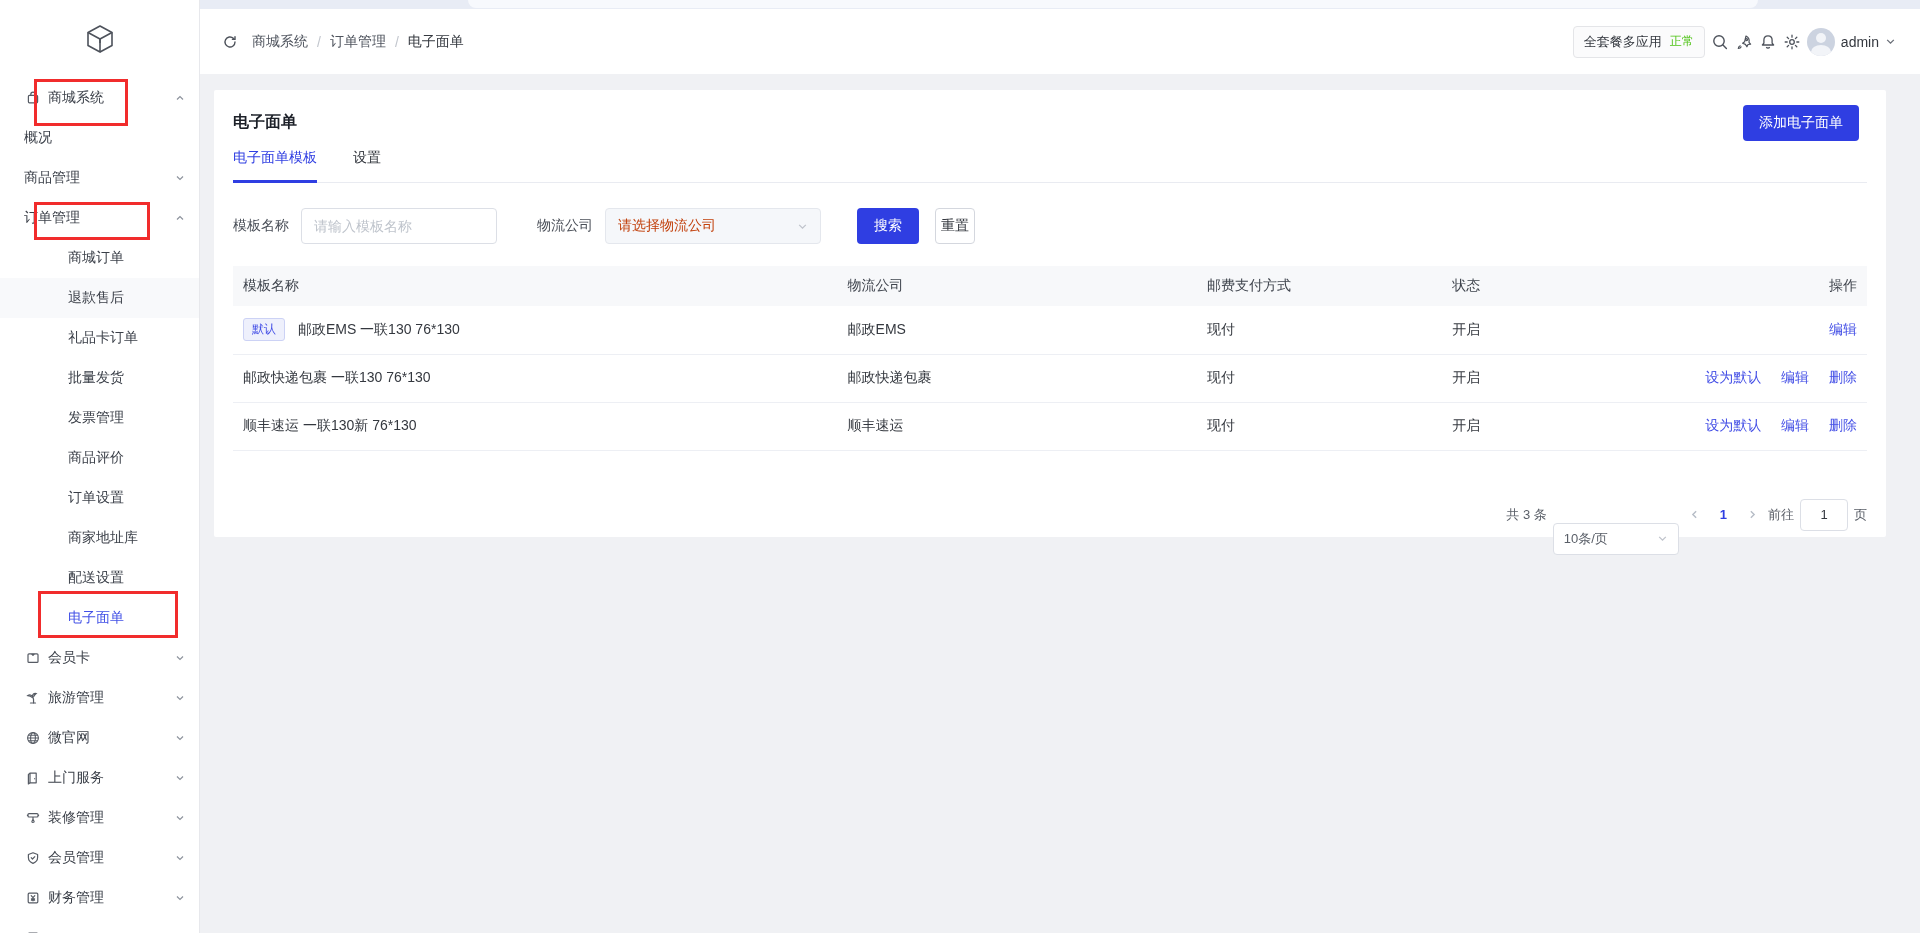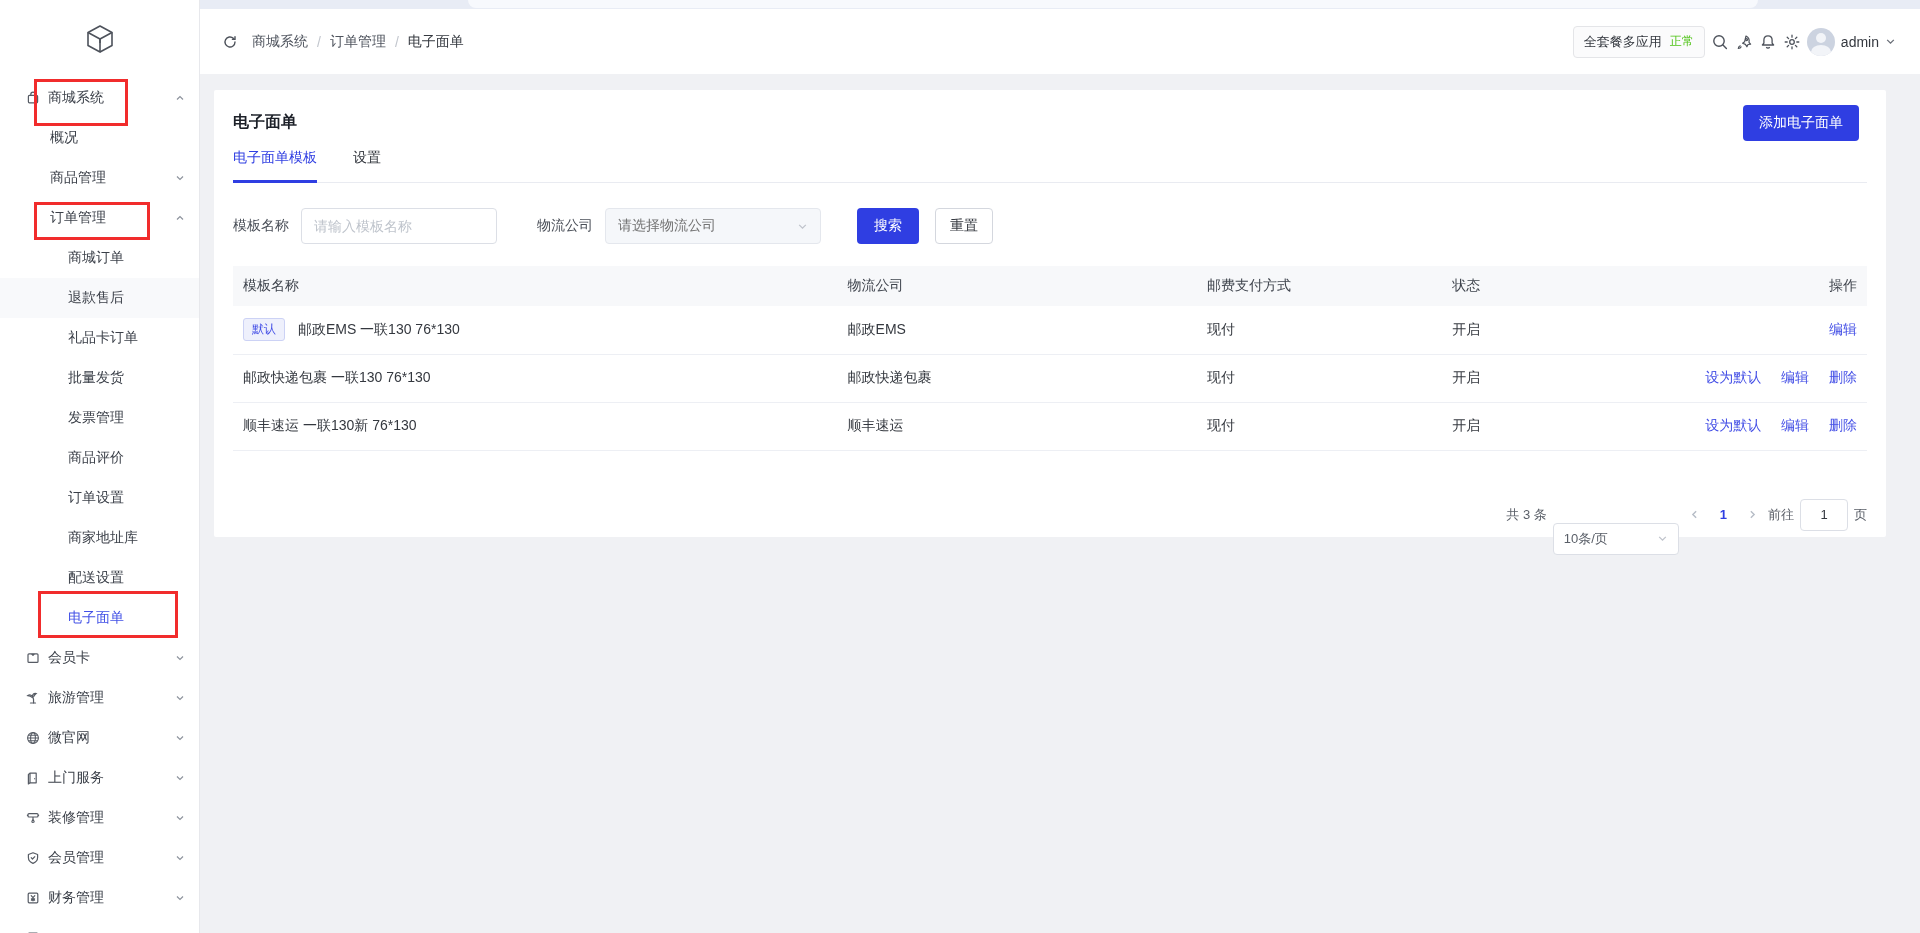--- a/index.html
+++ b/index.html
@@ -12,21 +12,21 @@
   .top-strip { position:absolute; left:0; top:0; width:1920px; height:9px; background:#e8ecf5; }
   .top-strip .pill { position:absolute; left:468px; top:-8px; width:1290px; height:16px; background:#f7f9fd; border-radius:9px; }
   
   .sidebar {
     position:absolute; left:0; top:0; width:200px; height:933px; background:#fff;
     border-right:1px solid #e7e8ec; z-index:5; overflow:hidden;
   }
   .logo-wrap { height:78px; display:flex; align-items:center; justify-content:center; }
   .menu-item { height:40px; display:flex; align-items:center; padding:0 14px 0 24px; cursor:pointer; color:#3a3f48; }
   .menu-item .mi-icon { width:17px; height:17px; margin-right:7px; display:flex; align-items:center; justify-content:center; flex:none; }
-  .menu-item.l2 { padding-left:50px; }
+  .menu-item.l2 { padding-left:24px; }
   .menu-item.l3 { padding-left:68px; }
   .menu-item.hl { background:#f8f9fb; }
   .menu-item.active { color:#4150e6; }
   .chev { margin-left:auto; display:flex; color:#8d939d; }
   .anno { position:absolute; border:3px solid #f12c2c; z-index:9; pointer-events:none; }
   .anno.a1 { left:34px; top:79px;  width:94px;  height:47px; }
   .anno.a2 { left:34px; top:202px; width:116px; height:38px; }
   .anno.a3 { left:38px; top:591px; width:140px; height:47px; }
   
   .header {
@@ -58,25 +58,25 @@
     border-bottom:3px solid transparent; cursor:pointer; }
   .tab.active { color:#2f3ee2; border-bottom-color:#2f3ee2; }
   
   .filters { display:flex; align-items:center; margin-top:25px; font-size:14px; }
   .f-label { color:#4a4f58; margin-right:12px; }
   .f-input { width:196px; height:36px; border:1px solid #dcdfe6; border-radius:4px; padding:8px 12px; font-size:14px;
     color:#34383f; outline:none; font-family:"Liberation Sans","DejaVu Sans",sans-serif; }
   .f-input::placeholder { color:#bfc4cc; }
   .f-label2 { margin-left:40px; }
   .f-select { width:216px; height:36px; background:#f5f7fa; border:1px solid #e4e7ed; border-radius:4px;
-    color:#737373; display:flex; align-items:center; padding:6px 12px; cursor:not-allowed; }
+    color:#c2410c; display:flex; align-items:center; padding:6px 12px; cursor:not-allowed; }
   .f-select .chevd { margin-left:auto; display:flex; color:#c0c4cc; }
   .btn-search { margin-left:36px; width:62px; height:36px; background:#2f3ee2; color:#fff; border:none; border-radius:4px;
     font-size:14px; cursor:pointer; font-family:"Liberation Sans","DejaVu Sans",sans-serif; }
-  .btn-reset { margin-left:16px; width:58px; height:36px; background:#fff; color:#34383f; border:1px solid #d4d7de;
+  .btn-reset { margin-left:16px; width:40px; height:36px; background:#fff; color:#34383f; border:1px solid #d4d7de;
     border-radius:4px; font-size:14px; cursor:pointer; font-family:"Liberation Sans","DejaVu Sans",sans-serif; }
   
   table.grid { width:100%; border-collapse:collapse; margin-top:22px; font-size:14px; }
   table.grid th { background:#f7f8fa; height:40px; text-align:left; font-weight:500; color:#3f444d; padding:0 10px; }
   table.grid th.r, table.grid td.r { text-align:right; }
   table.grid td { height:48px; border-bottom:1px solid #edeff4; padding:0 10px; color:#34383f; }
   .c1{width:37%;} .c2{width:22%;} .c3{width:15%;} .c4{width:13%;} .c5{width:13%;}
   .tag-default { display:inline-block; background:#eef0fc; border:1px solid #ccd2f5; color:#4550e6; font-size:12px;
     border-radius:3px; padding:2px 8px; margin-right:9px; vertical-align:1px; }
   .link { color:#4550e6; cursor:pointer; margin-left:16px; }

